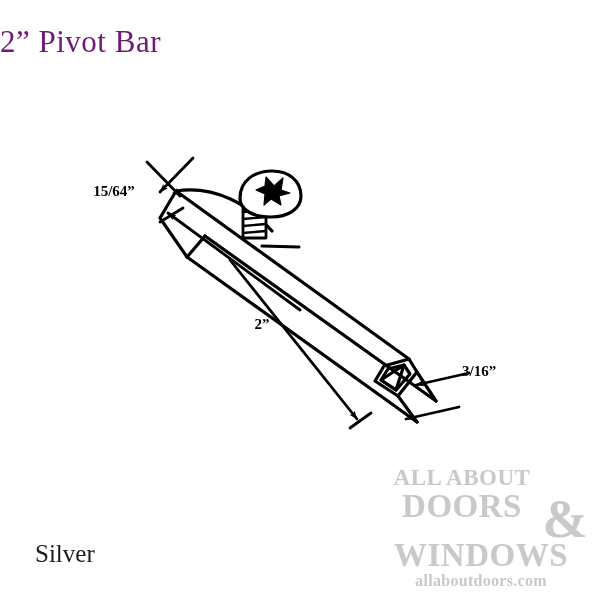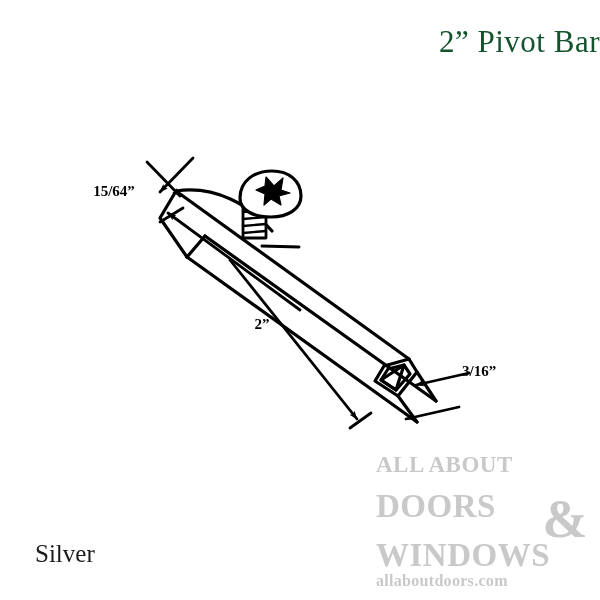--- a/index.html
+++ b/index.html
@@ -14,25 +14,25 @@
     overflow: hidden;
     font-family: "Liberation Serif", "DejaVu Serif", serif;
     color: #000000;
   }
 
   #page-title {
     position: absolute;
     top: 24px;
     left: 0;
     width: 600px;
-    text-align: right;
+    text-align: left;
     font-size: 31px;
     font-weight: 400;
     letter-spacing: 0.5px;
-    color: #14532d;
+    color: #701a75;
     font-family: "Liberation Serif", "DejaVu Serif", serif;
   }
 
   #drawing {
     position: absolute;
     top: 0;
     left: 0;
     width: 600px;
     height: 600px;
   }
@@ -52,41 +52,41 @@
     font-weight: 400;
     color: #1a1a1a;
     font-family: "Liberation Serif", "DejaVu Serif", serif;
   }
 
   #watermark {
     position: absolute;
     right: 14px;
     bottom: 10px;
     width: 210px;
-    text-align: left;
+    text-align: center;
     color: #c9c9c9;
     font-family: "Liberation Serif", "DejaVu Serif", serif;
     user-select: none;
   }
   .wm-row {
     position: relative;
     line-height: 1;
   }
   .wm-line1 {
     font-size: 23px;
     font-weight: bold;
     letter-spacing: 0.5px;
     padding-right: 38px;
   }
   .wm-line2 {
     font-size: 33px;
     font-weight: bold;
     letter-spacing: 0.5px;
     padding-right: 38px;
-    margin-top: 14px;
+    margin-top: 1px;
   }
   .wm-line3 {
     font-size: 33px;
     font-weight: bold;
     letter-spacing: 0.5px;
     margin-top: 16px;
   }
   .wm-amp {
     position: absolute;
     right: -2px;

